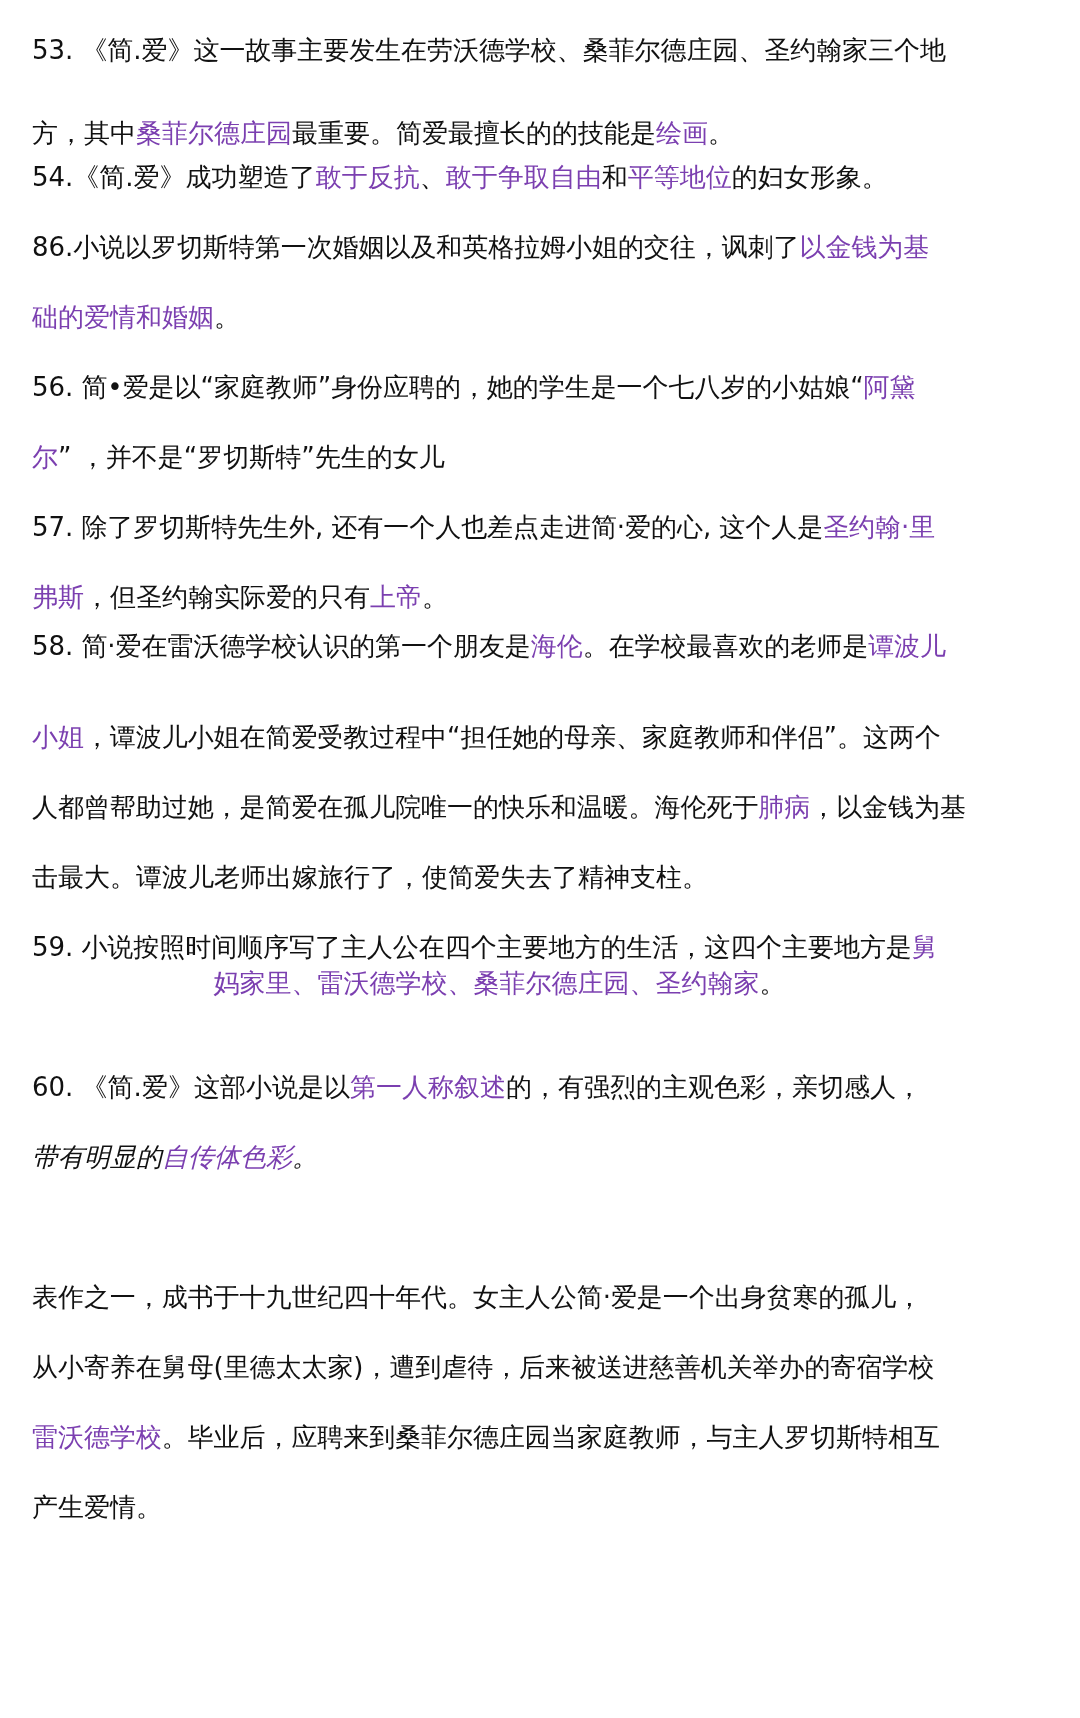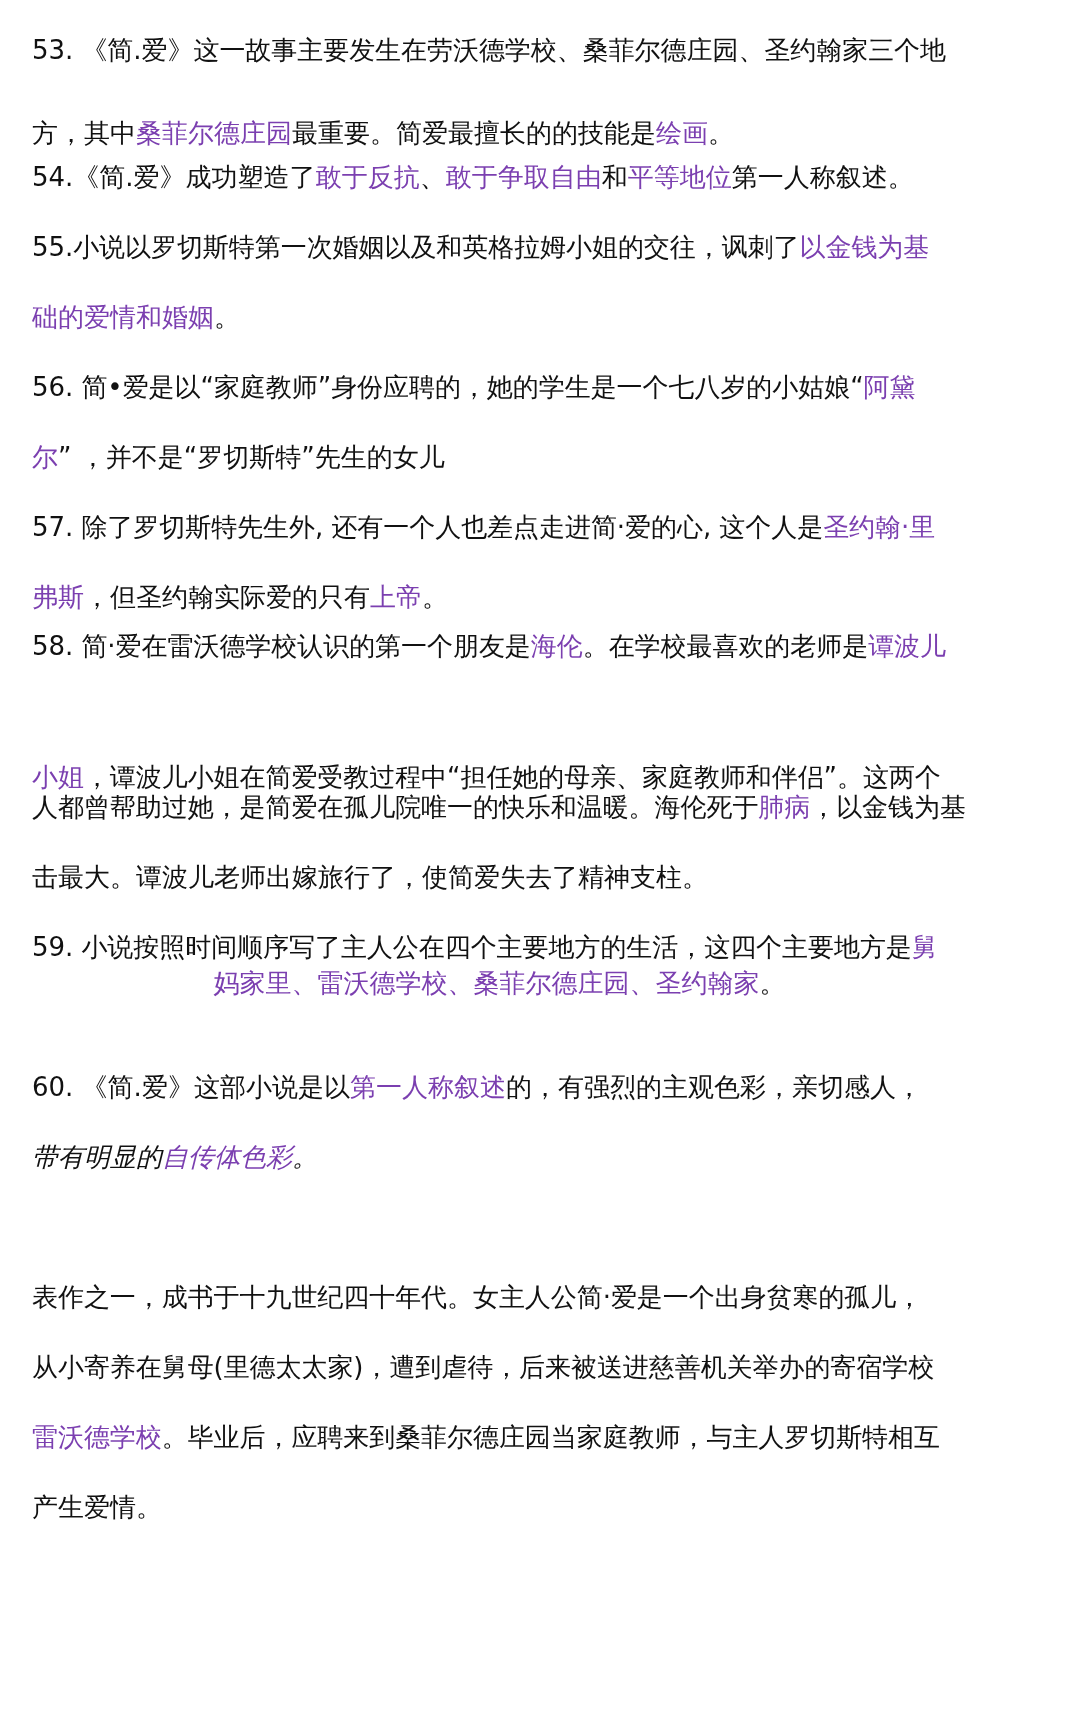--- a/index.html
+++ b/index.html
@@ -16,29 +16,29 @@
     letter-spacing: 0px;
   }
   .hl { color: #7b3fb0; }
 </style>
 </head>
 <body>
 
 <div class="page" id="page">
     <div class="line" style="top: 30px; letter-spacing: -0.05px;"><span>53. 《简.爱》这一故事主要发生在劳沃德学校、桑菲尔德庄园、圣约翰家三个地</span></div>
     <div class="line" style="top: 87px; margin-top: 26px;"><span>方，其中</span><span class="hl">桑菲尔德庄园</span><span>最重要。简爱最擅长的的技能是</span><span class="hl">绘画</span><span>。</span></div>
-    <div class="line" style="top: 157px;"><span>54.《简.爱》成功塑造了</span><span class="hl">敢于反抗</span><span>、</span><span class="hl">敢于争取自由</span><span>和</span><span class="hl">平等地位</span><span>第一人称叙述。</span></div>
-    <div class="line" style="top: 227px; letter-spacing: -0.06px;"><span>55.小说以罗切斯特第一次婚姻以及和英格拉姆小姐的交往，讽刺了</span><span class="hl">以金钱为基</span></div>
+    <div class="line" style="top: 157px;"><span>54.《简.爱》成功塑造了</span><span class="hl">敢于反抗</span><span>、</span><span class="hl">敢于争取自由</span><span>和</span><span class="hl">平等地位</span><span>的妇女形象。</span></div>
+    <div class="line" style="top: 227px; letter-spacing: -0.06px;"><span>86.小说以罗切斯特第一次婚姻以及和英格拉姆小姐的交往，讽刺了</span><span class="hl">以金钱为基</span></div>
     <div class="line" style="top: 297px;"><span class="hl">础的爱情和婚姻</span><span>。</span></div>
     <div class="line" style="top: 367px; letter-spacing: -0.05px;"><span>56. 简•爱是以“家庭教师”身份应聘的，她的学生是一个七八岁的小姑娘“</span><span class="hl">阿黛</span></div>
     <div class="line" style="top: 437px;"><span class="hl">尔</span><span>” ，并不是“罗切斯特”先生的女儿</span></div>
     <div class="line" style="top: 507px; letter-spacing: -0.05px;"><span>57. 除了罗切斯特先生外, 还有一个人也差点走进简·爱的心, 这个人是</span><span class="hl">圣约翰·里</span></div>
     <div class="line" style="top: 577px;"><span class="hl">弗斯</span><span>，但圣约翰实际爱的只有</span><span class="hl">上帝</span><span>。</span></div>
     <div class="line" style="top: 626px; letter-spacing: -0.05px;"><span>58. 简·爱在雷沃德学校认识的第一个朋友是</span><span class="hl">海伦</span><span>。在学校最喜欢的老师是</span><span class="hl">谭波儿</span></div>
-    <div class="line" style="top: 717px; letter-spacing: -0.06px; margin-top: 40px;"><span class="hl">小姐</span><span>，谭波儿小姐在简爱受教过程中“担任她的母亲、家庭教师和伴侣”。这两个</span></div>
+    <div class="line" style="top: 717px; letter-spacing: -0.06px;"><span class="hl">小姐</span><span>，谭波儿小姐在简爱受教过程中“担任她的母亲、家庭教师和伴侣”。这两个</span></div>
     <div class="line" style="top: 787px; letter-spacing: -0.06px;"><span>人都曾帮助过她，是简爱在孤儿院唯一的快乐和温暖。海伦死于</span><span class="hl">肺病</span><span>，以金钱为基</span></div>
     <div class="line" style="top: 857px;"><span>击最大。谭波儿老师出嫁旅行了，使简爱失去了精神支柱。</span></div>
     <div class="line" style="top: 927px; letter-spacing: -0.05px;"><span>59. 小说按照时间顺序写了主人公在四个主要地方的生活，这四个主要地方是</span><span class="hl">舅</span></div>
     <div class="line" style="top: 963px; text-align: center;"><span class="hl">妈家里、雷沃德学校、桑菲尔德庄园、圣约翰家</span><span>。</span></div>
     <div class="line" style="top: 1067px;"><span>60. 《简.爱》这部小说是以</span><span class="hl">第一人称叙述</span><span>的，有强烈的主观色彩，亲切感人，</span></div>
     <div class="line" style="top: 1137px; font-style: italic;"><span>带有明显的</span><span class="hl">自传体色彩</span><span>。</span></div>
     <div class="line" style="top: 1347px; letter-spacing: -0.06px;"><span>从小寄养在舅母(里德太太家)，遭到虐待，后来被送进慈善机关举办的寄宿学校</span></div>
     <div class="line" style="top: 1277px; letter-spacing: -0.06px;"><span>表作之一，成书于十九世纪四十年代。女主人公简·爱是一个出身贫寒的孤儿，</span></div>
     <div class="line" style="top: 1417px; letter-spacing: -0.06px;"><span class="hl">雷沃德学校</span><span>。毕业后，应聘来到桑菲尔德庄园当家庭教师，与主人罗切斯特相互</span></div>
     <div class="line" style="top: 1487px;"><span>产生爱情。</span></div>

